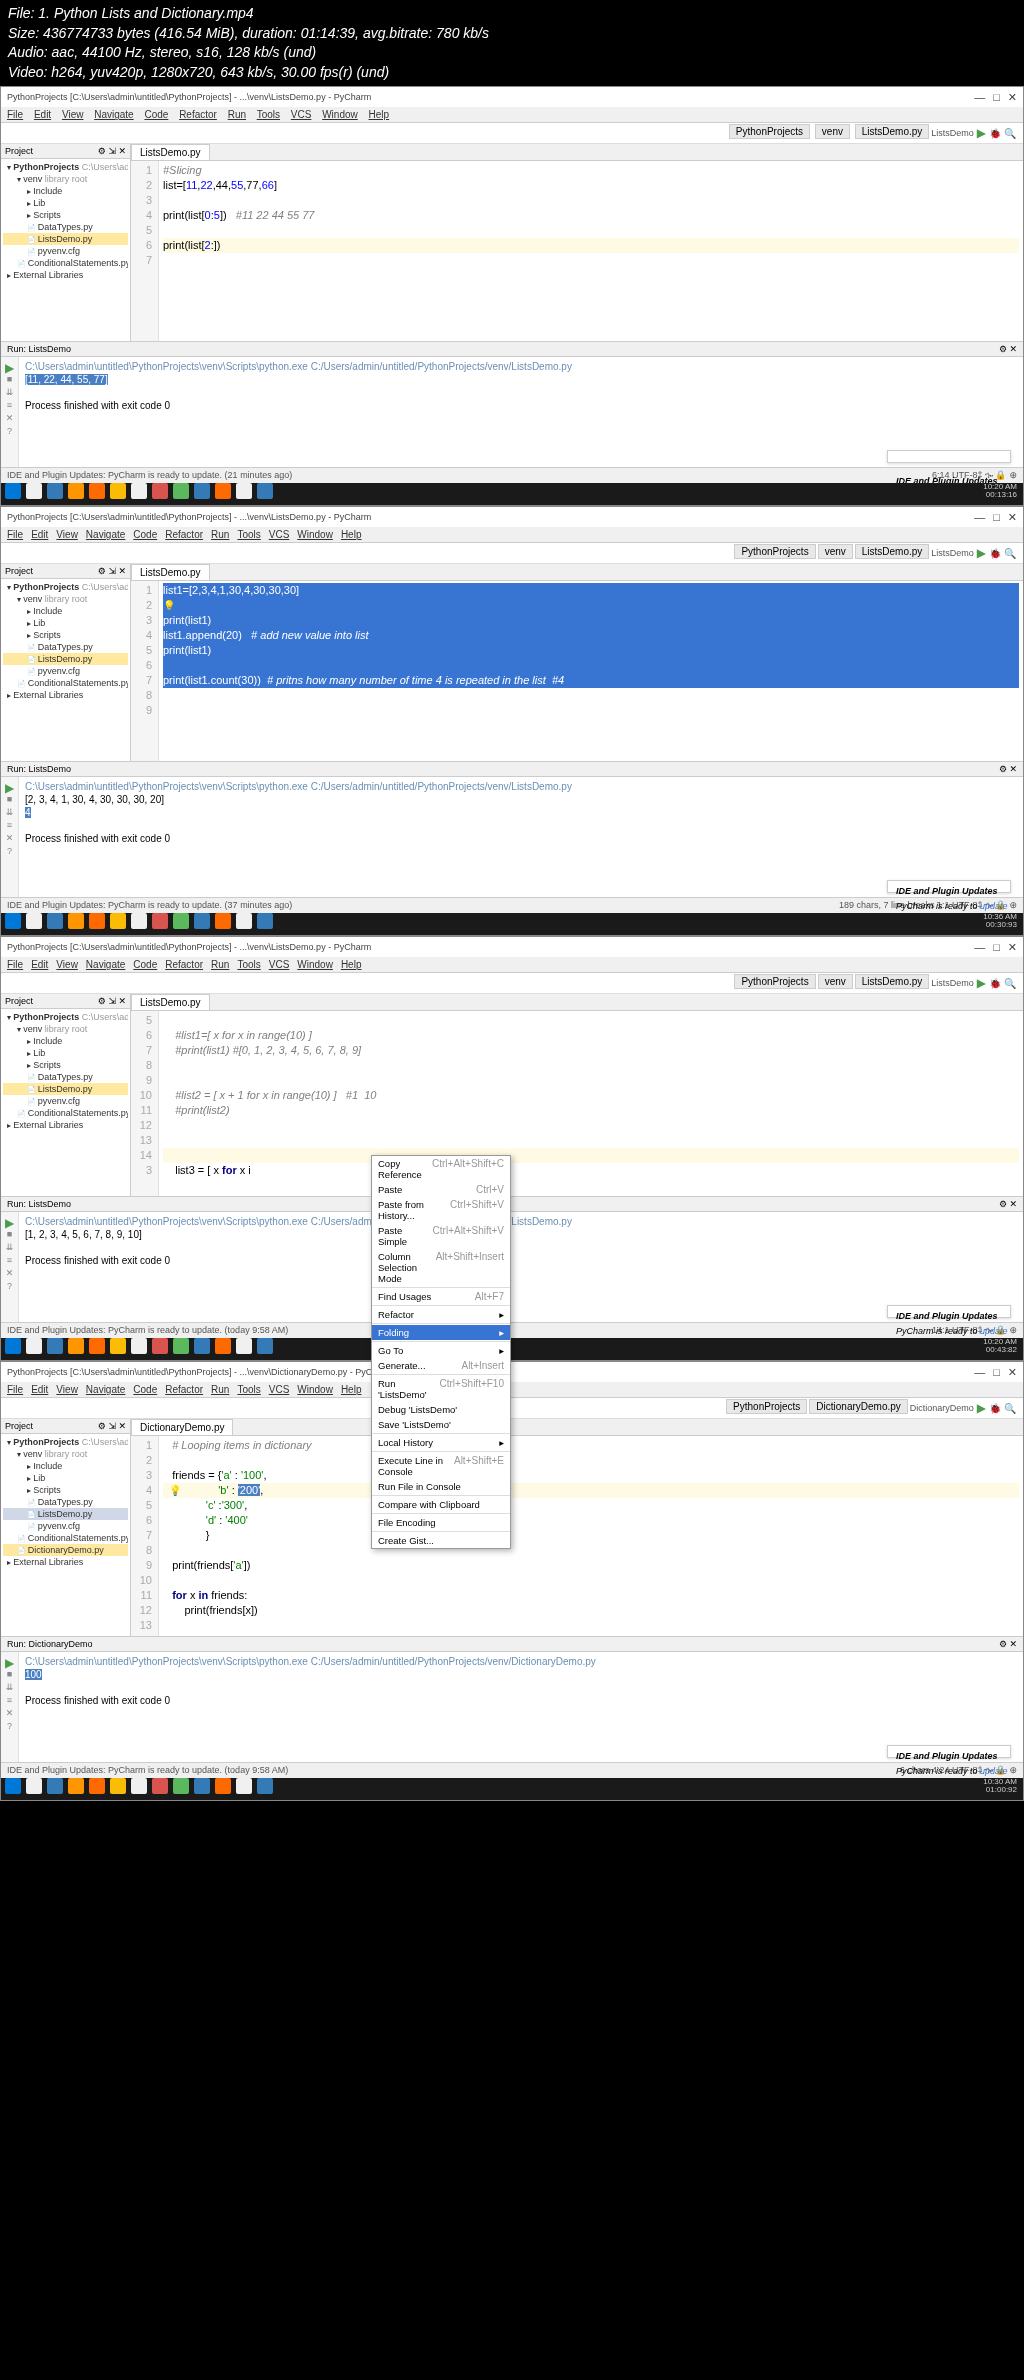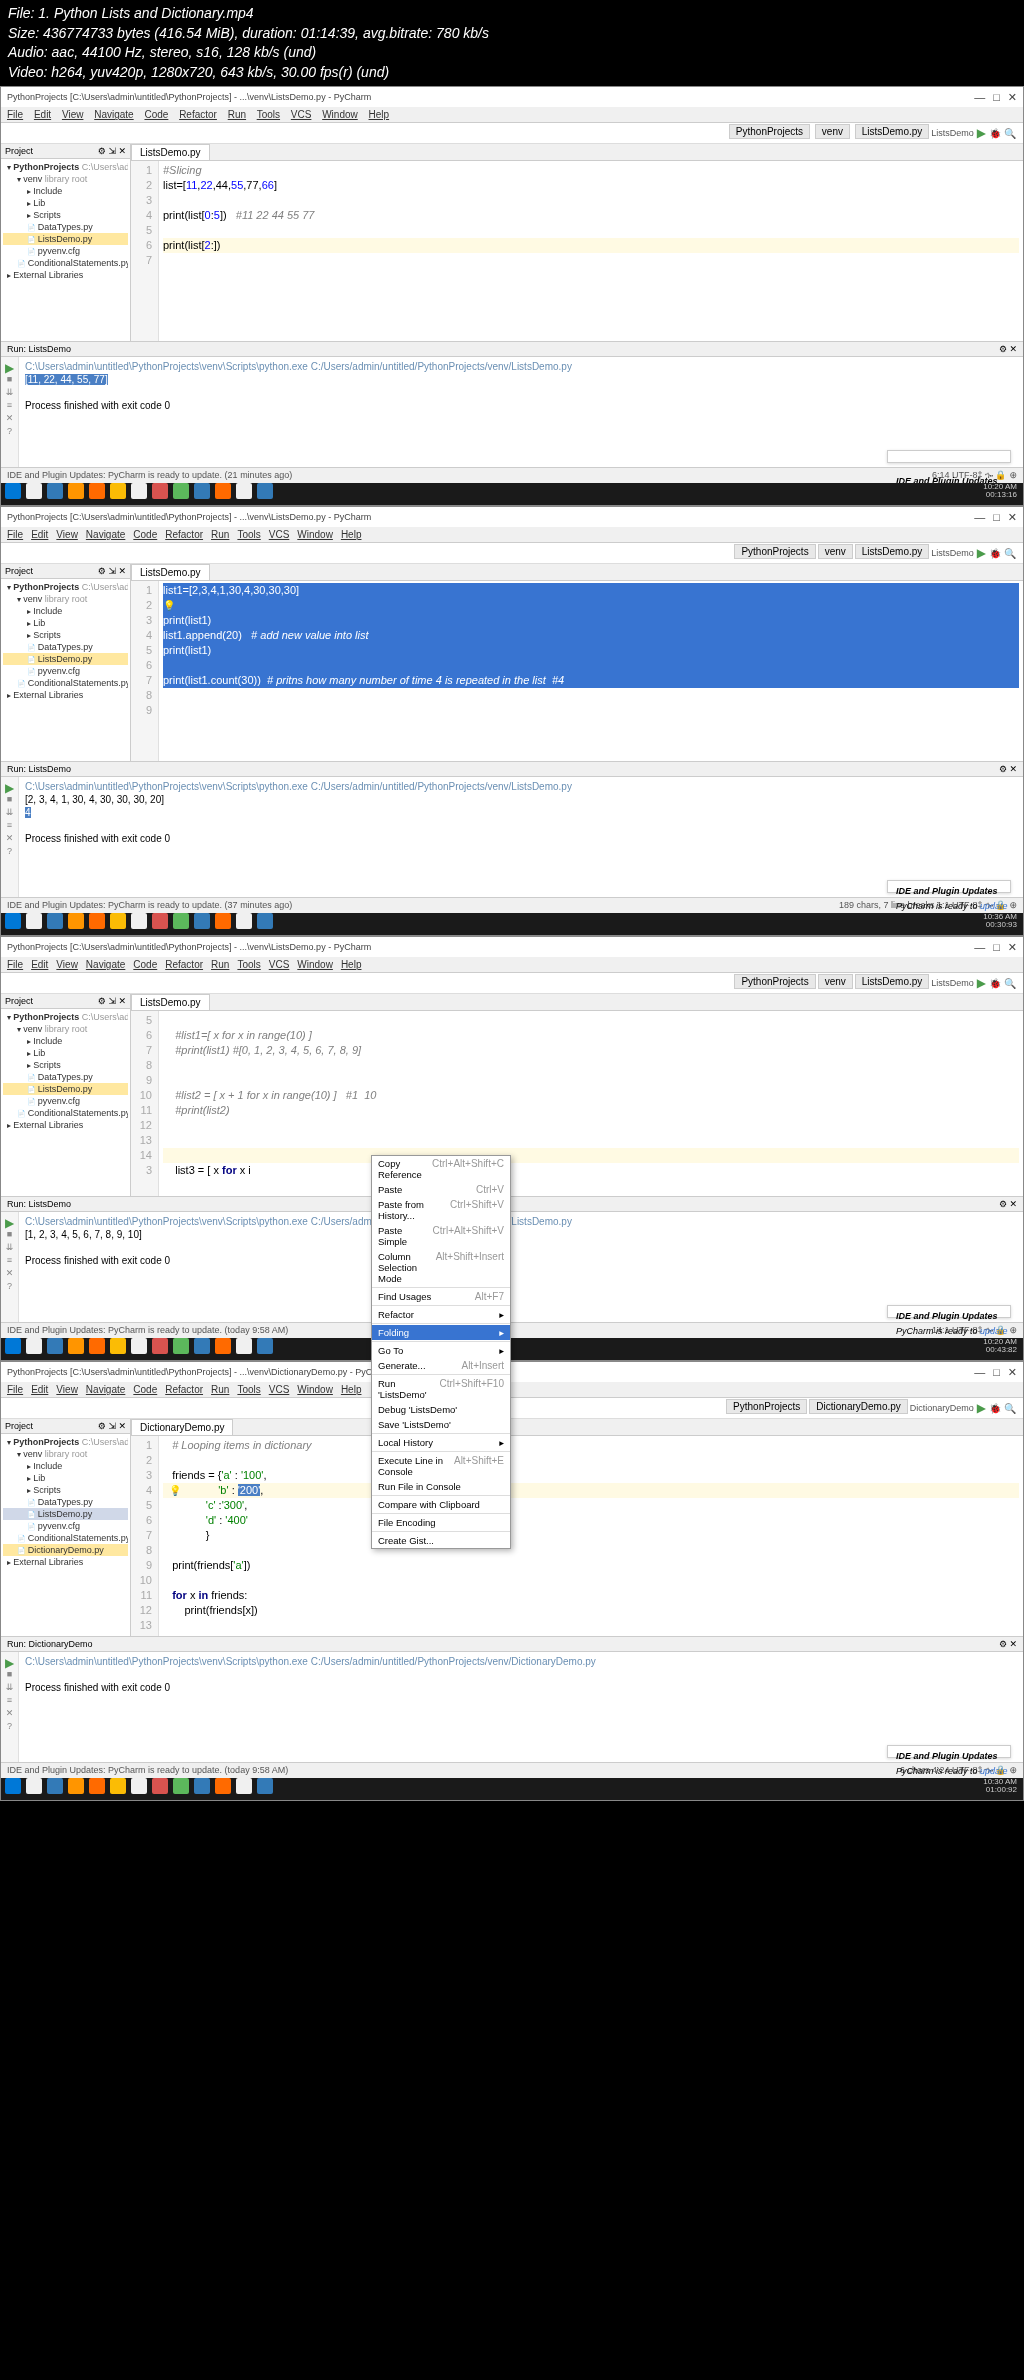--- a/index.html
+++ b/index.html
@@ -611,20 +611,21 @@
       <div class="console-gutter">
           <div class="play-icon">▶</div>
           <div>■</div>
           <div>⇊</div>
           <div>≡</div>
           <div>✕</div>
           <div>?</div>
         </div>
       <div class="console-out">
         <div class="path">C:\Users\admin\untitled\PythonProjects\venv\Scripts\python.exe C:/Users/admin/untitled/PythonProjects/venv/DictionaryDemo.py</div>
+        <div><span class="out-hl">100</span></div>
         <div></div>
         <div>Process finished with exit code 0</div>
         <div class="notif"><div class="ttl">IDE and Plugin Updates</div><div><span>PyCharm is ready to </span><a>update</a></div></div>
       </div>
     </div>
   </div>
   <div class="statusbar">
       <span>IDE and Plugin Updates: PyCharm is ready to update. (today 9:58 AM)</span>
       <span>6 chars   4:24    UTF-8‡   ኈ   🔒  ⊕</span>
     </div>

